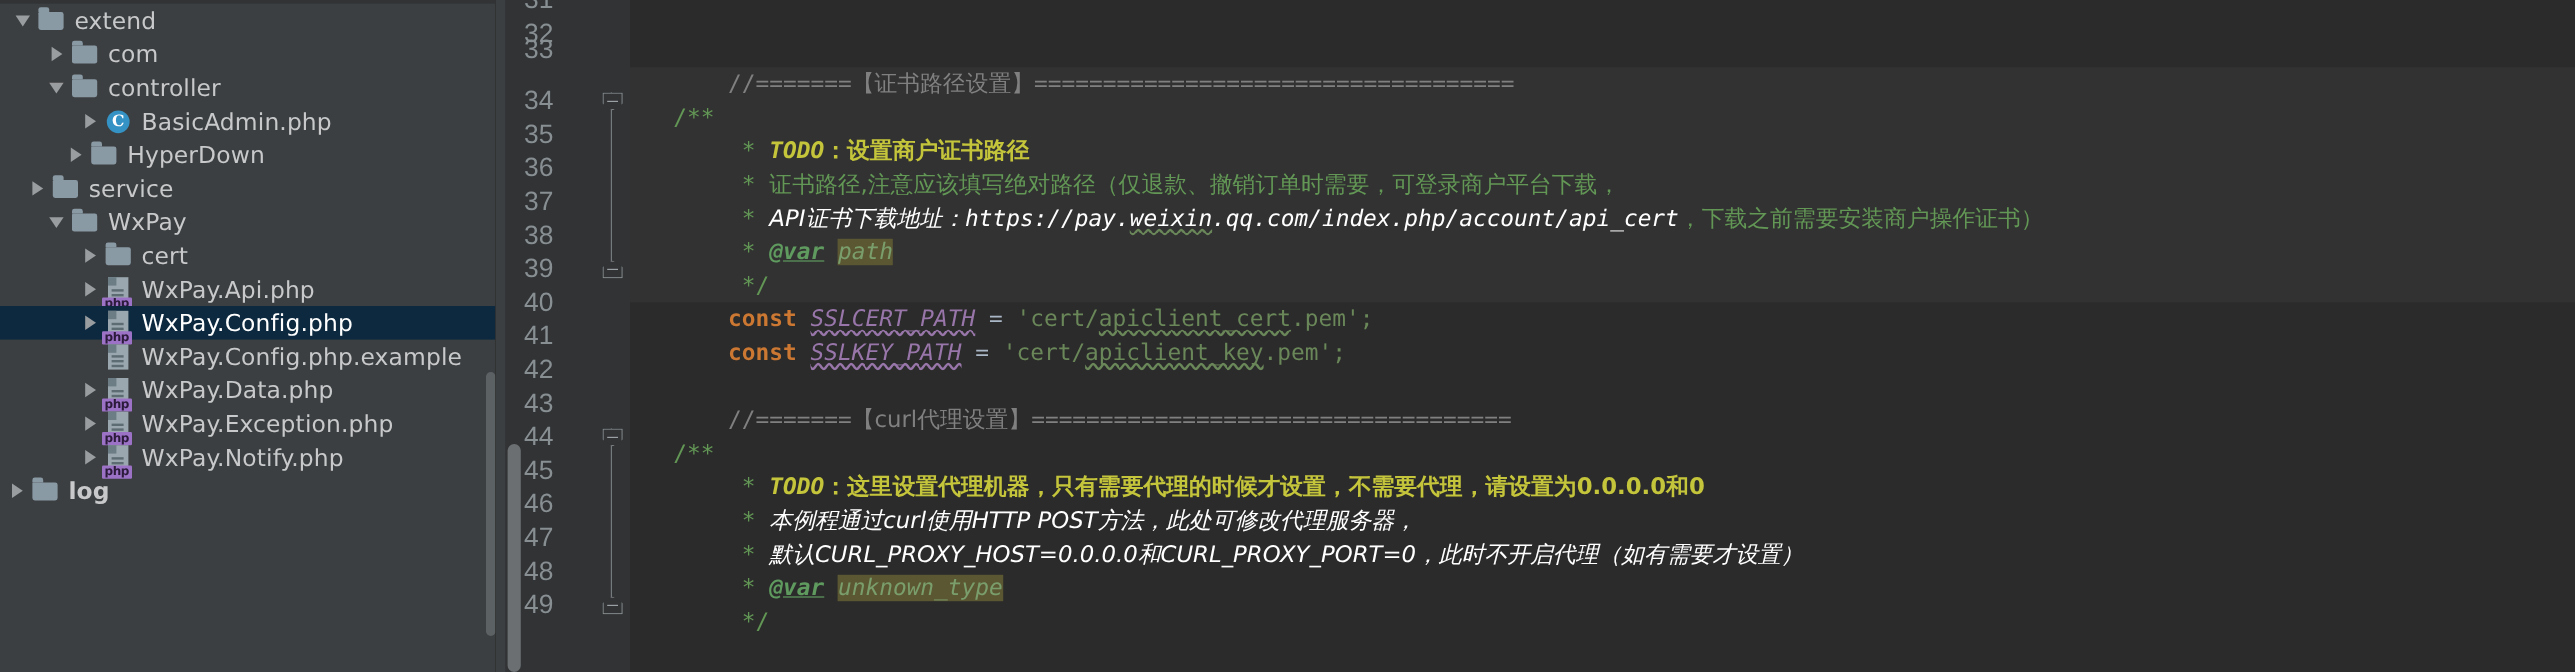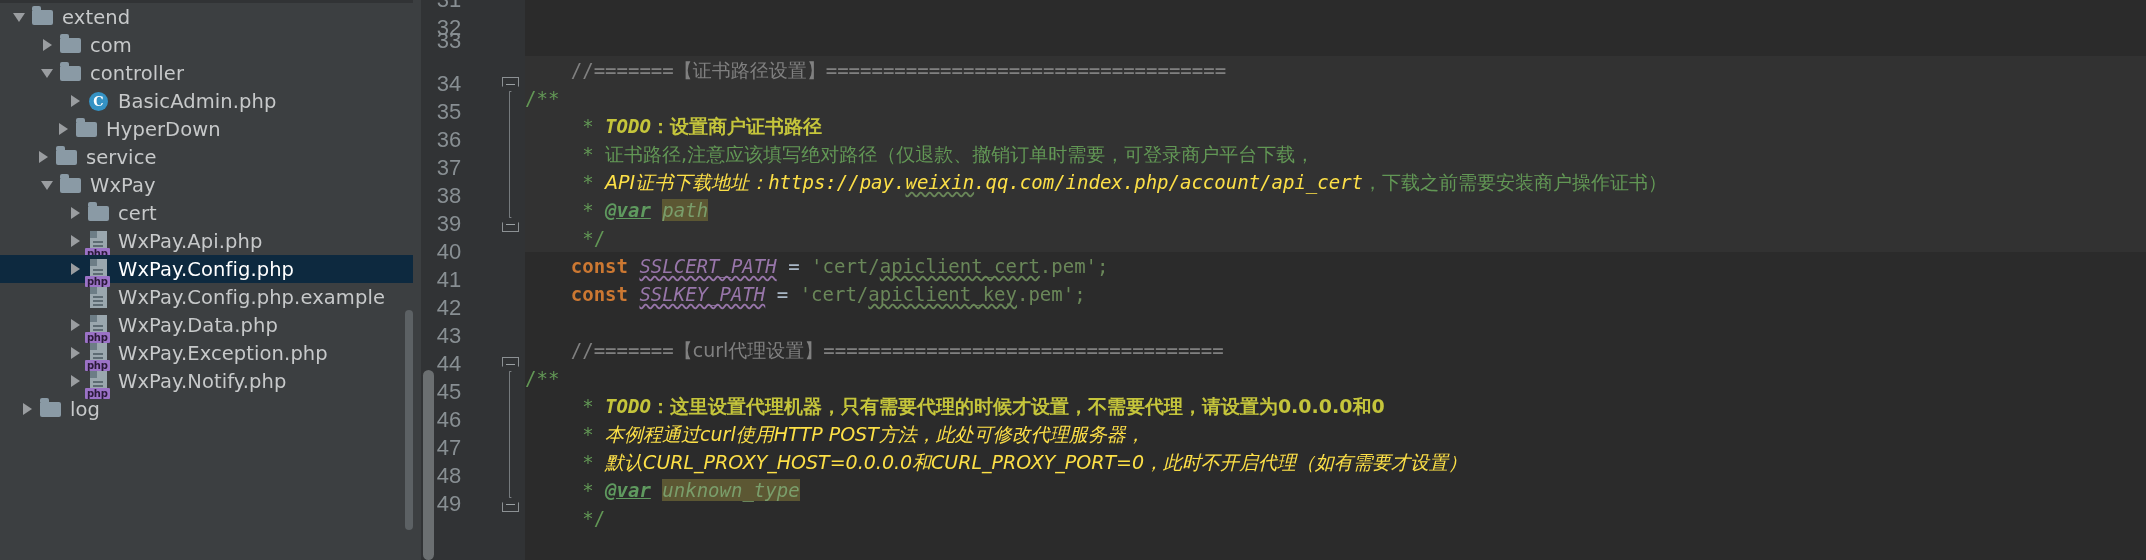--- a/index.html
+++ b/index.html
@@ -102,27 +102,27 @@
   .foldbox.up{clip-path:polygon(50% 0,100% 38%,100% 100%,0 100%,0 38%);}
   .foldbox i{
     position:absolute;left:3px;top:6px;width:9px;height:1px;background:#9aa0a3;display:block;
   }
 
   .code{
     position:absolute;left:112px;top:0;right:0;height:560px;
     font-family:"DejaVu Sans Mono",monospace;font-size:19px;
   }
   .cline{
-    height:28px;line-height:28px;white-space:pre;position:relative;
+    height:28px;line-height:28px;white-space:pre;position:relative;margin-left:36px;
   }
   .hlband{position:absolute;left:0;top:0;width:100%;background:#323232;}
 
   
   .c-gray{color:#808080;}
-  .c-doc{color:#fde047;font-style:italic;}
+  .c-doc{color:#ffffff;font-style:italic;}
   .c-doc-plain{color:#629755;}
   .c-todo{color:#c5c53b;font-style:italic;font-weight:700;}
   .c-todo-cn{color:#c5c53b;font-weight:700;font-style:normal;}
   .c-tag{color:#5f9a5f;font-weight:700;font-style:italic;text-decoration:underline;}
   .c-hlword{color:#7a9e6b;font-style:italic;background:#5c5733;}
   .c-kw{color:#cc7832;font-weight:700;}
   .c-const{color:#9876aa;font-style:italic;}
   .c-op{color:#a9b7c6;}
   .c-str{color:#6a8759;}
   .wavy{
@@ -187,21 +187,21 @@
         </div>
         <div class="trow" style="padding-left: 52px;">
           <span class="twist">
             <i class="arrow-r"></i>
           </span>
           <span class="ticon">
             <i class="folder"></i>
           </span>
           <span class="tlabel">HyperDown</span>
         </div>
-        <div class="trow" style="padding-left: 32px;">
+        <div class="trow" style="padding-left: 20px;">
           <span class="twist">
             <i class="arrow-r"></i>
           </span>
           <span class="ticon">
             <i class="folder"></i>
           </span>
           <span class="tlabel">service</span>
         </div>
         <div class="trow" style="padding-left: 36px;">
           <span class="twist">
@@ -302,21 +302,21 @@
             <span class="phpfile">
               <i class="pg"></i>
               <i class="pfold"></i>
               <i class="pline" style="top:10px"></i>
               <i class="pline" style="top:14px"></i>
             </span>
             <span class="phpbadge">php</span>
           </span>
           <span class="tlabel">WxPay.Notify.php</span>
         </div>
-        <div class="trow" style="padding-left: 16px;">
+        <div class="trow" style="padding-left: 3px; font-weight: bold;">
           <span class="twist">
             <i class="arrow-r"></i>
           </span>
           <span class="ticon">
             <i class="folder"></i>
           </span>
           <span class="tlabel">log</span>
         </div>
       </div>
     <div class="tree-scroll"></div>

